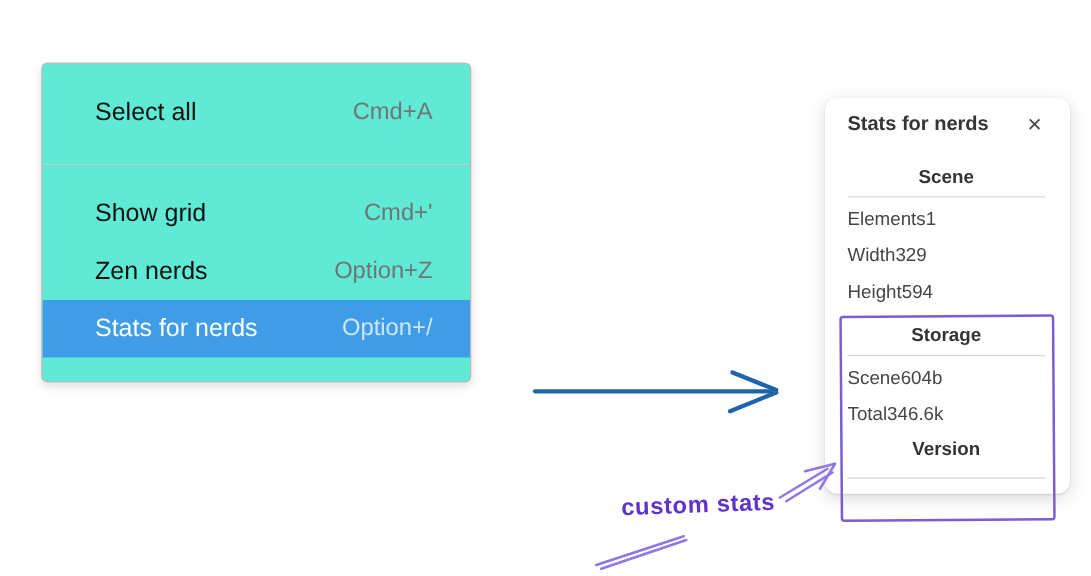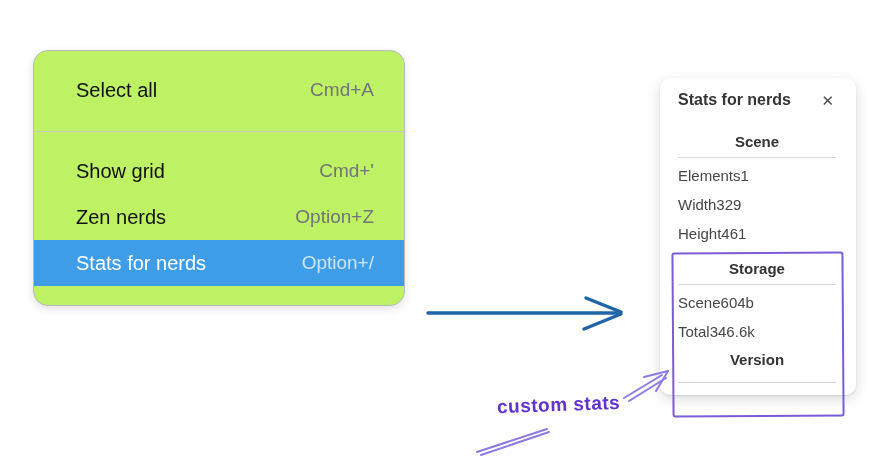--- a/index.html
+++ b/index.html
@@ -11,24 +11,24 @@
     background: #ffffff;
     overflow: hidden;
     font-family: "Liberation Sans", sans-serif;
   }
 
   
   .context-menu {
     position: absolute;
     left: 33px;
     top: 50px;
-    width: 372px;
-    background: #bef264;
+    width: 344px;
+    background: #5eead4;
     border: 1px solid #b7bbbf;
-    border-radius: 15px;
+    border-radius: 5px;
     box-shadow: 0 3px 8px rgba(0,0,0,0.12);
     overflow: hidden;
   }
   .menu-group-1 { padding: 16px 0 18px 0; }
   .menu-group-2 { padding: 16px 0 19px 0; }
   .menu-divider { height: 1px; background: #c7c9cb; }
   .menu-item {
     height: 46px;
     display: flex;
     align-items: center;
@@ -159,21 +159,21 @@
       <div class="stat-row">
         <span>Elements</span>
         <span>1</span>
       </div>
       <div class="stat-row">
         <span>Width</span>
         <span>329</span>
       </div>
       <div class="stat-row">
         <span>Height</span>
-        <span>461</span>
+        <span>594</span>
       </div>
     </div>
 
     <div class="section-heading heading-storage">Storage</div>
     <hr class="panel-line">
     <div class="stat-rows">
       <div class="stat-row">
         <span>Scene</span>
         <span>604b</span>
       </div>

